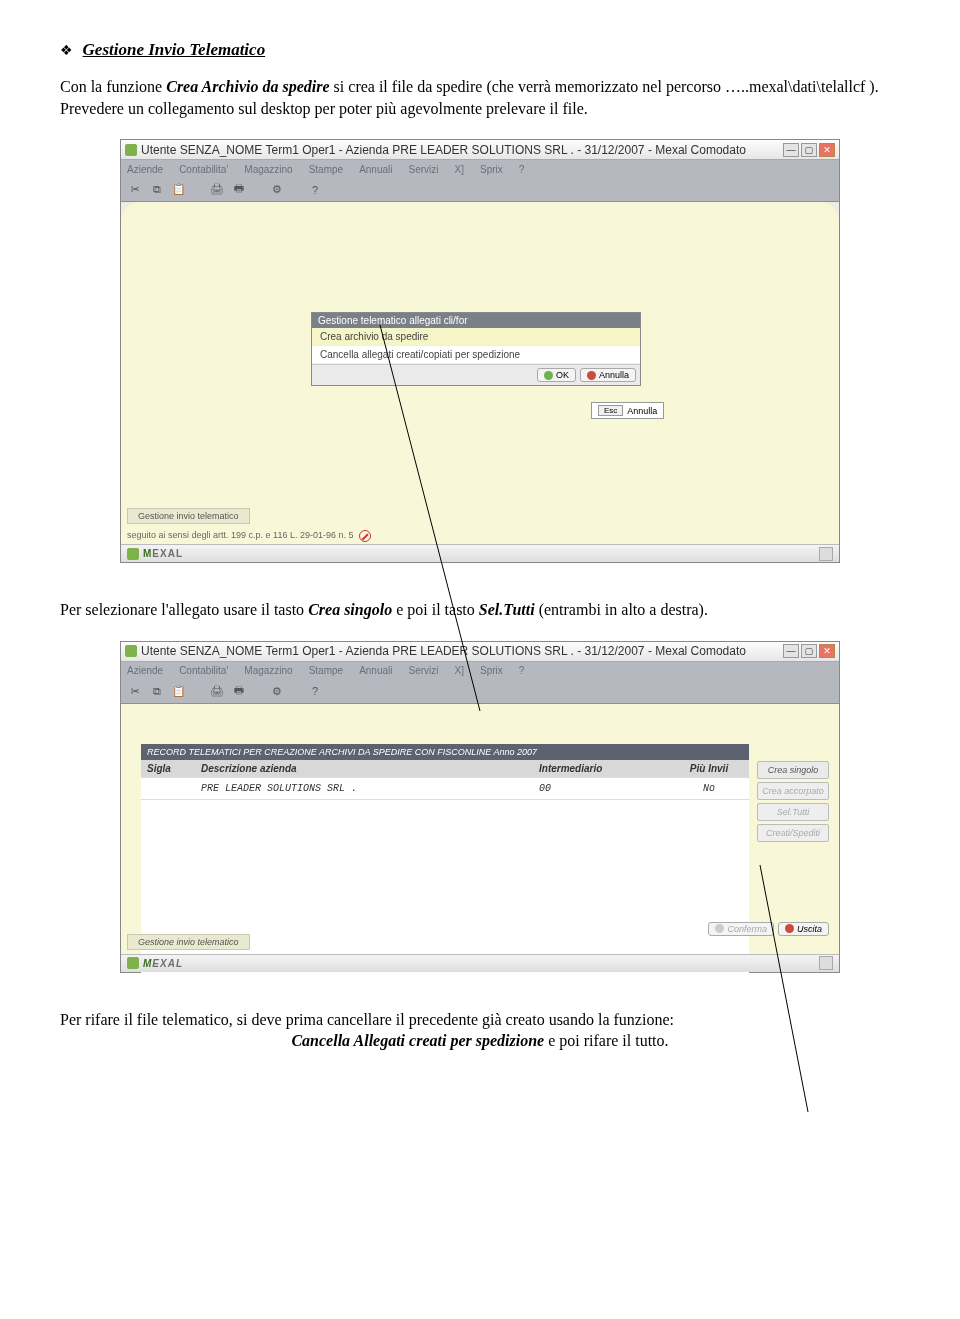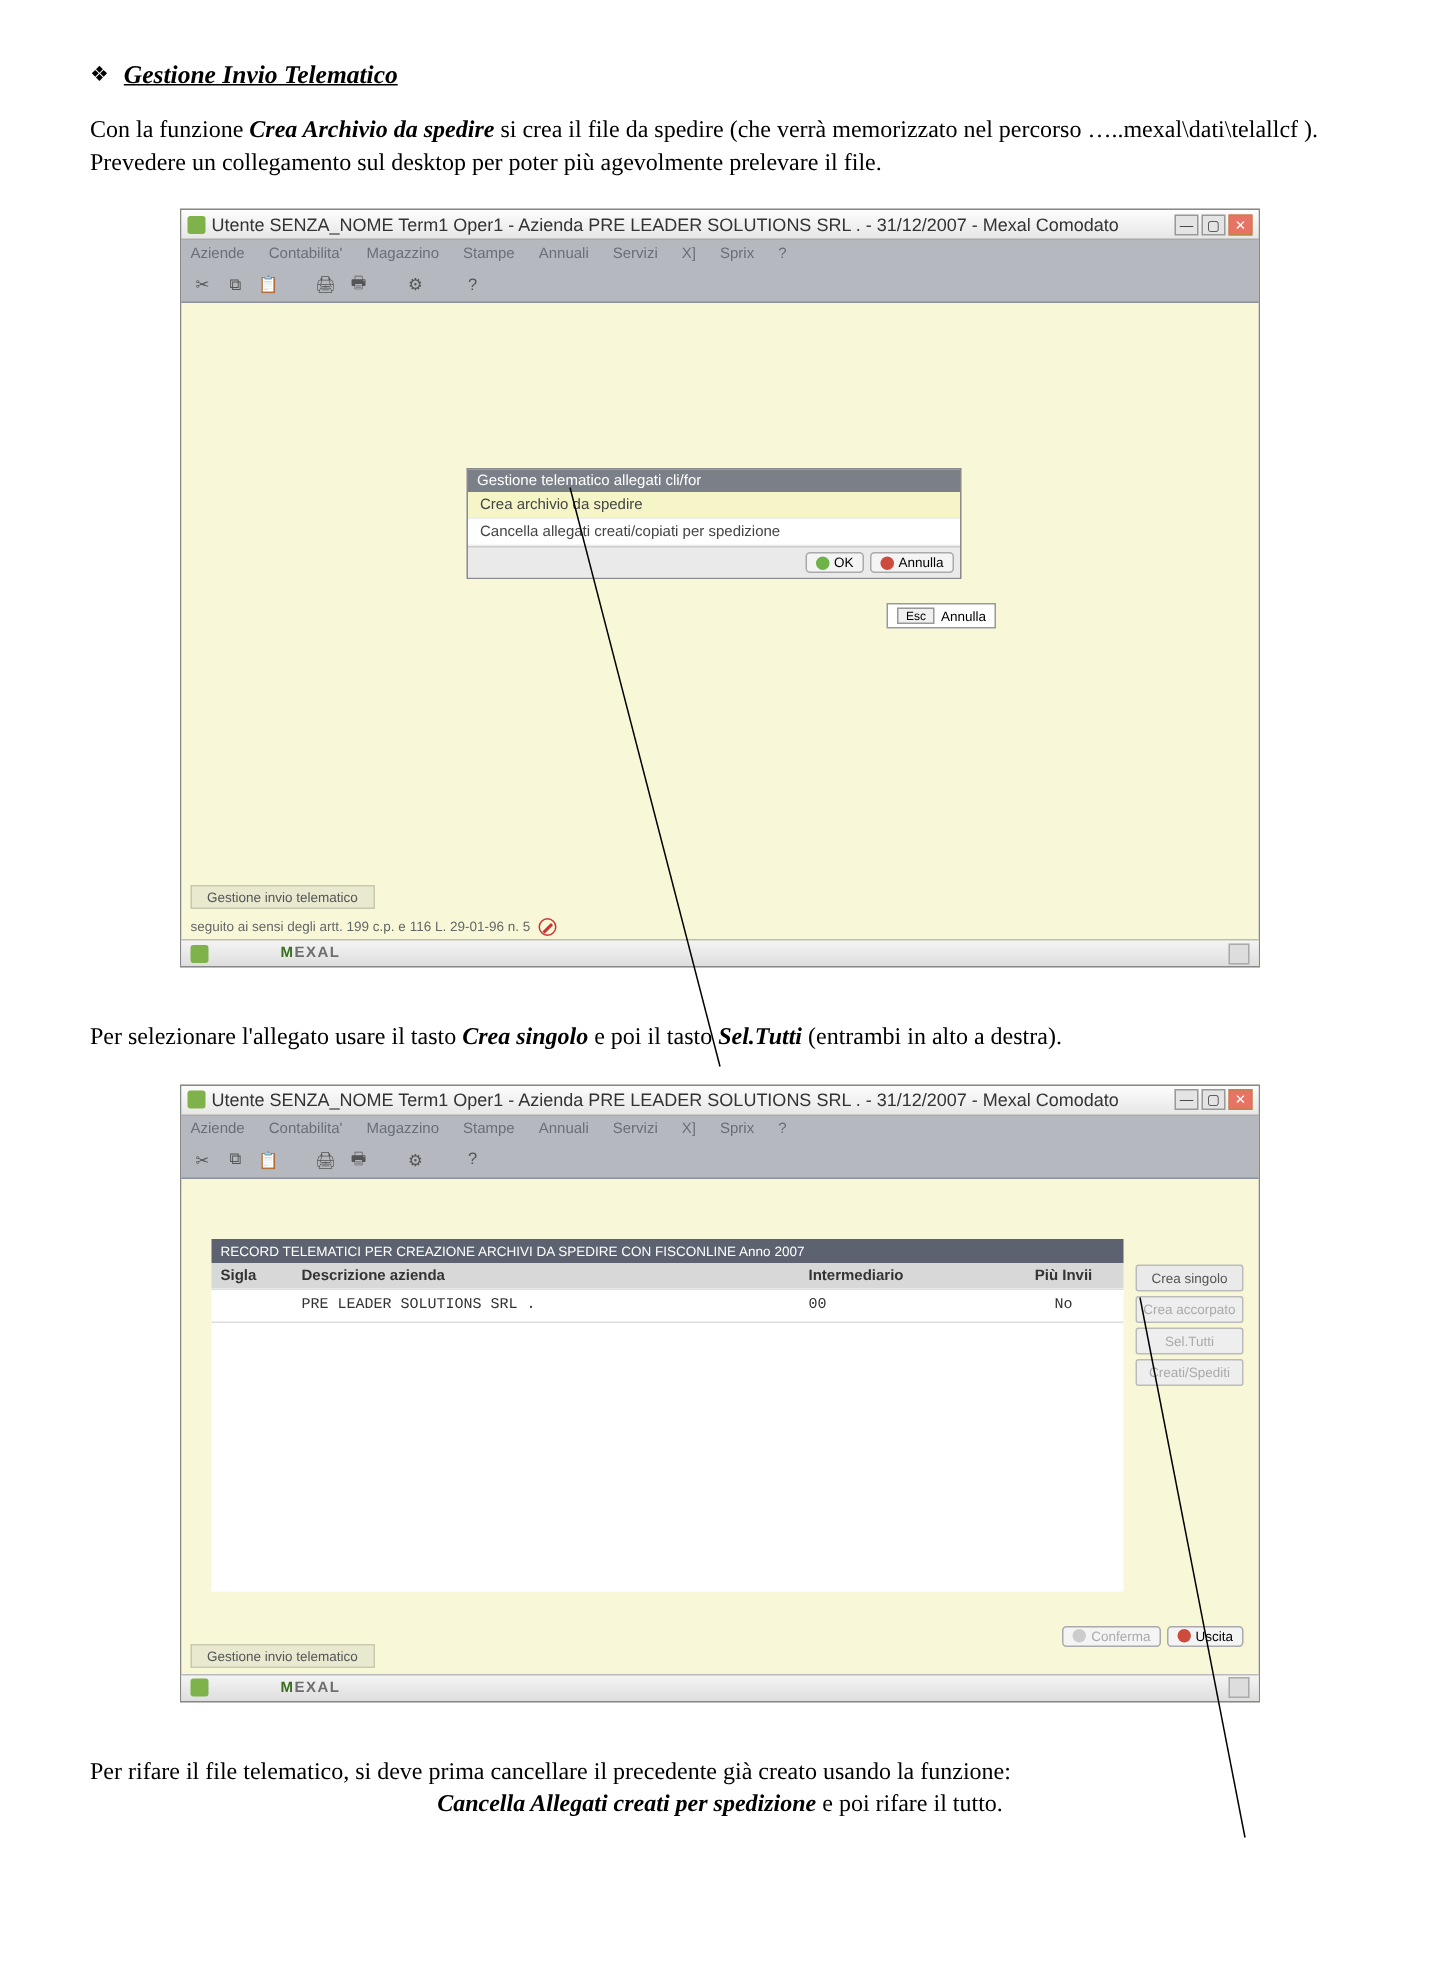--- a/index.html
+++ b/index.html
@@ -40,22 +40,22 @@
   .titlebar-icon { width: 12px; height: 12px; background:#7fb24a; border-radius:2px; }
   .titlebar-text { flex:1; color:#333; font-size:12px; white-space:nowrap; overflow:hidden; }
   .win-controls { display:flex; gap:2px; }
   .win-btn { width:16px; height:14px; background:#e4e4e4; border:1px solid #999; display:flex; align-items:center; justify-content:center; font-size:9px; color:#333; }
   .win-btn.close { background:#e77364; color:#fff; border-color:#b84; }
   .menubar { display:flex; background:#b5b9bf; height:18px; align-items:center; padding:0 6px; gap:16px; color:#6a6e78; font-size:10px; }
   .toolbar { display:flex; background:#b5b9bf; height:24px; align-items:center; padding:0 6px; gap:6px; border-bottom:1px solid #8c9099; }
   .tool-icon { width:16px; height:16px; display:flex; align-items:center; justify-content:center; color:#555; font-size:11px; }
   .tool-sep { width:10px; }
   .app-body { background:#f8f8d9; position:relative; }
-  .app-body.h1 { height:442px; }
-  .app-body.h2 { height:348px; }
+  .app-body.h1 { height:360px;border-radius:20px; }
+  .app-body.h2 { height:268px;font-style:italic; }
 
   
   .dialog {
     position:absolute;
     left:190px; top:110px;
     width:330px;
     border:1px solid #8a8a8a;
     background:#f2f2f2;
     font-size:10px;
   }
@@ -89,21 +89,21 @@
   .side-btn { background:#eaeaea; border:1px solid #bbb; color:#555; font-size:9px; text-align:center; padding:3px 2px; border-radius:2px; }
   .side-btn.disabled { color:#aaa; background:#eee; }
   .bottom-buttons { position:absolute; right:10px; bottom:36px; display:flex; gap:4px; }
 
   .status-strip { position:absolute; left:6px; bottom:38px; background:#e9e9d0; border:1px solid #c9c9b0; padding:2px 10px; font-size:9px; color:#555; }
   .footnote { position:absolute; left:6px; bottom:20px; font-size:9px; color:#666; }
   .footnote .no-icon { display:inline-flex; width:12px; height:12px; border:1.5px solid #c33; border-radius:50%; position:relative; margin-left:6px; vertical-align:middle; }
   .footnote .no-icon::after { content:""; position:absolute; left:1px; right:1px; top:50%; height:1.5px; background:#c33; transform:rotate(-45deg); }
   .brandbar { height:18px; display:flex; align-items:center; padding:0 6px; background:linear-gradient(#f4f4f4,#dedede); border-top:1px solid #bbb; gap:4px; position:absolute; left:0; right:0; bottom:0; }
   .brand-logo { width:12px; height:12px; background:#7fb24a; border-radius:2px; }
-  .brand-text { font-size:10px; font-weight:bold; letter-spacing:1px;margin-left:44px; }
+  .brand-text { font-size:10px; font-weight:bold; letter-spacing:1px; }
   .brand-text .m { color:#396f1f; }
   .brand-text .rest { color:#6e6e6e; }
   .brand-icon-right { margin-left:auto; width:14px; height:14px; background:#ddd; border:1px solid #aaa; }
 
   
   .svg-overlay { position:absolute; left:0; top:0; pointer-events:none; }
 </style>
 </head>
 <body>
 

